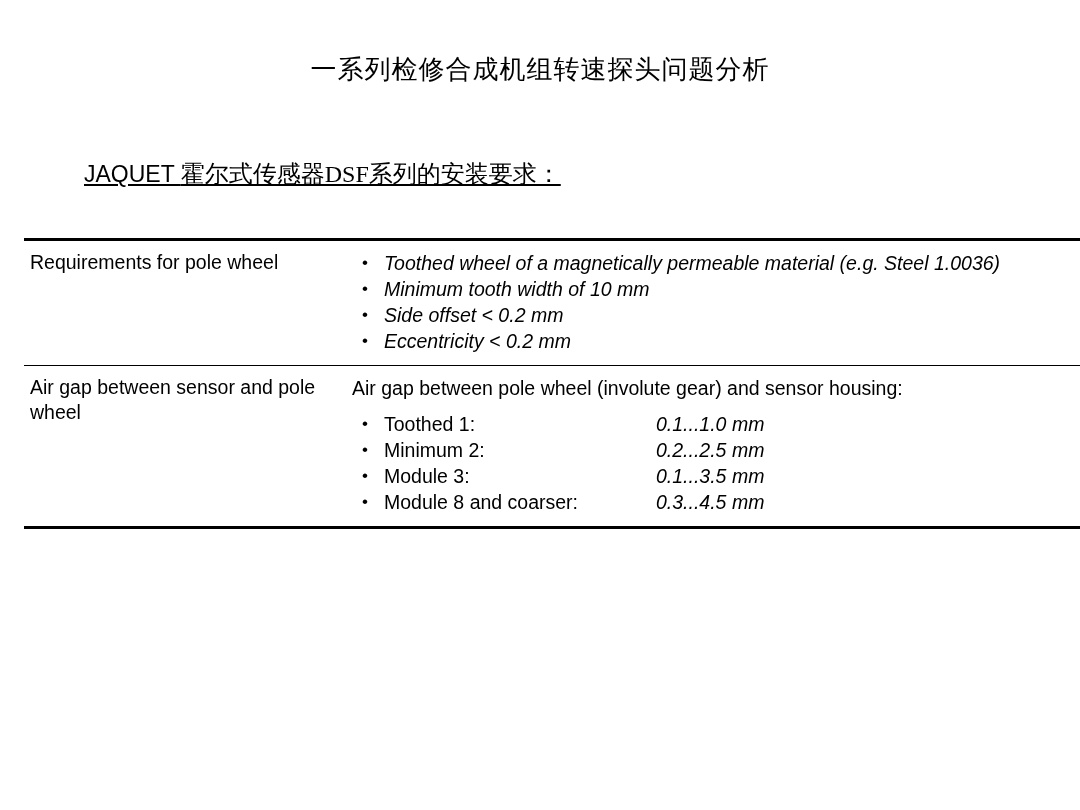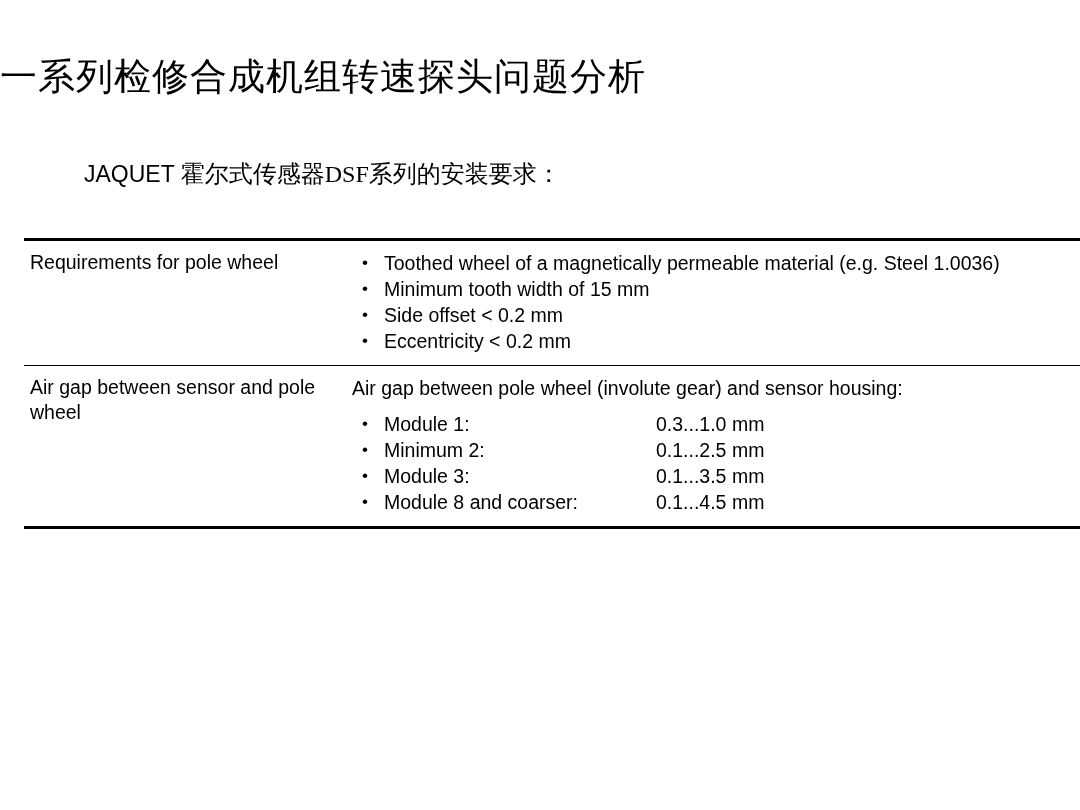--- a/index.html
+++ b/index.html
@@ -19,36 +19,37 @@
     position: relative;
     width: 1080px;
     height: 810px;
     background: #ffffff;
   }
   .slide-title {
     position: absolute;
     top: 52px;
     left: 0;
     width: 1080px;
-    text-align: left;
+    text-align: center;
     font-family: "Liberation Serif", serif;
-    font-size: 37px;
+    font-size: 26px;
     font-weight: 400;
     letter-spacing: 1px;
     color: #000000;
     white-space: nowrap;
   }
   .subtitle {
     position: absolute;
     top: 158px;
     left: 84px;
     font-family: "Liberation Serif", serif;
     font-size: 24px;
     color: #000000;
     white-space: nowrap;
+    text-decoration: underline;
   }
   .subtitle .latin {
     font-family: "Liberation Sans", sans-serif;
     font-size: 23px;
   }
   .spec-table {
     position: absolute;
     top: 238px;
     left: 24px;
     width: 1064px;
@@ -108,20 +109,21 @@
     top: -1px;
     font-size: 17px;
     line-height: 27px;
   }
   .bullet-label {
     display: inline-block;
     width: 272px;
   }
   .bullet-value {
     display: inline-block;
+    font-style: italic;
   }
 </style>
 </head>
 <body>
 
 <div class="slide">
 
   <div class="slide-title">一系列检修合成机组转速探头问题分析</div>
 
   <div class="subtitle">
@@ -131,48 +133,48 @@
   <table class="spec-table">
     <tbody>
       <tr class="row-top">
         <td class="label-cell">Requirements for pole wheel</td>
         <td class="content-cell">
           <ul class="bullets">
             <li>
               <span class="bullet-value">Toothed wheel of a magnetically permeable material (e.g. Steel 1.0036)</span>
             </li>
             <li>
-              <span class="bullet-value">Minimum tooth width of 15 mm</span>
+              <span class="bullet-value">Minimum tooth width of 10 mm</span>
             </li>
             <li>
               <span class="bullet-value">Side offset &lt; 0.2 mm</span>
             </li>
             <li>
               <span class="bullet-value">Eccentricity &lt; 0.2 mm</span>
             </li>
           </ul>
         </td>
       </tr>
 
       <tr class="row-mid">
         <td class="label-cell">Air gap between sensor and pole wheel</td>
         <td class="content-cell">
           <p class="lead-line">Air gap between pole wheel (involute gear) and sensor housing:</p>
           <ul class="bullets">
             <li>
-              <span class="bullet-label">Module 1:</span><span class="bullet-value">0.3...1.0 mm</span>
+              <span class="bullet-label">Toothed 1:</span><span class="bullet-value">0.1...1.0 mm</span>
             </li>
             <li>
-              <span class="bullet-label">Minimum 2:</span><span class="bullet-value">0.1...2.5 mm</span>
+              <span class="bullet-label">Minimum 2:</span><span class="bullet-value">0.2...2.5 mm</span>
             </li>
             <li>
               <span class="bullet-label">Module 3:</span><span class="bullet-value">0.1...3.5 mm</span>
             </li>
             <li>
-              <span class="bullet-label">Module 8 and coarser:</span><span class="bullet-value">0.1...4.5 mm</span>
+              <span class="bullet-label">Module 8 and coarser:</span><span class="bullet-value">0.3...4.5 mm</span>
             </li>
           </ul>
         </td>
       </tr>
 
       <tr class="row-bottom-line">
         <td></td>
         <td></td>
       </tr>
     </tbody>

